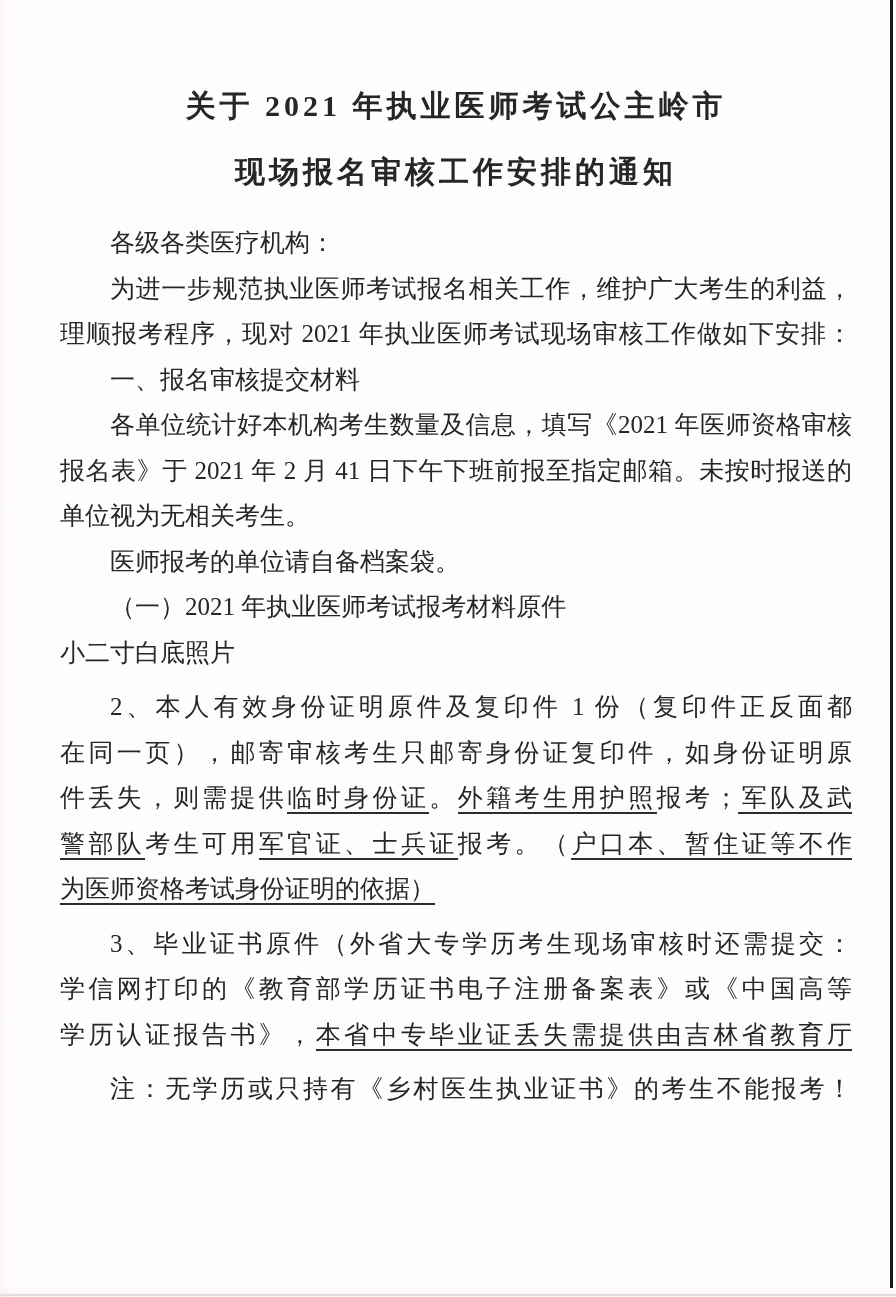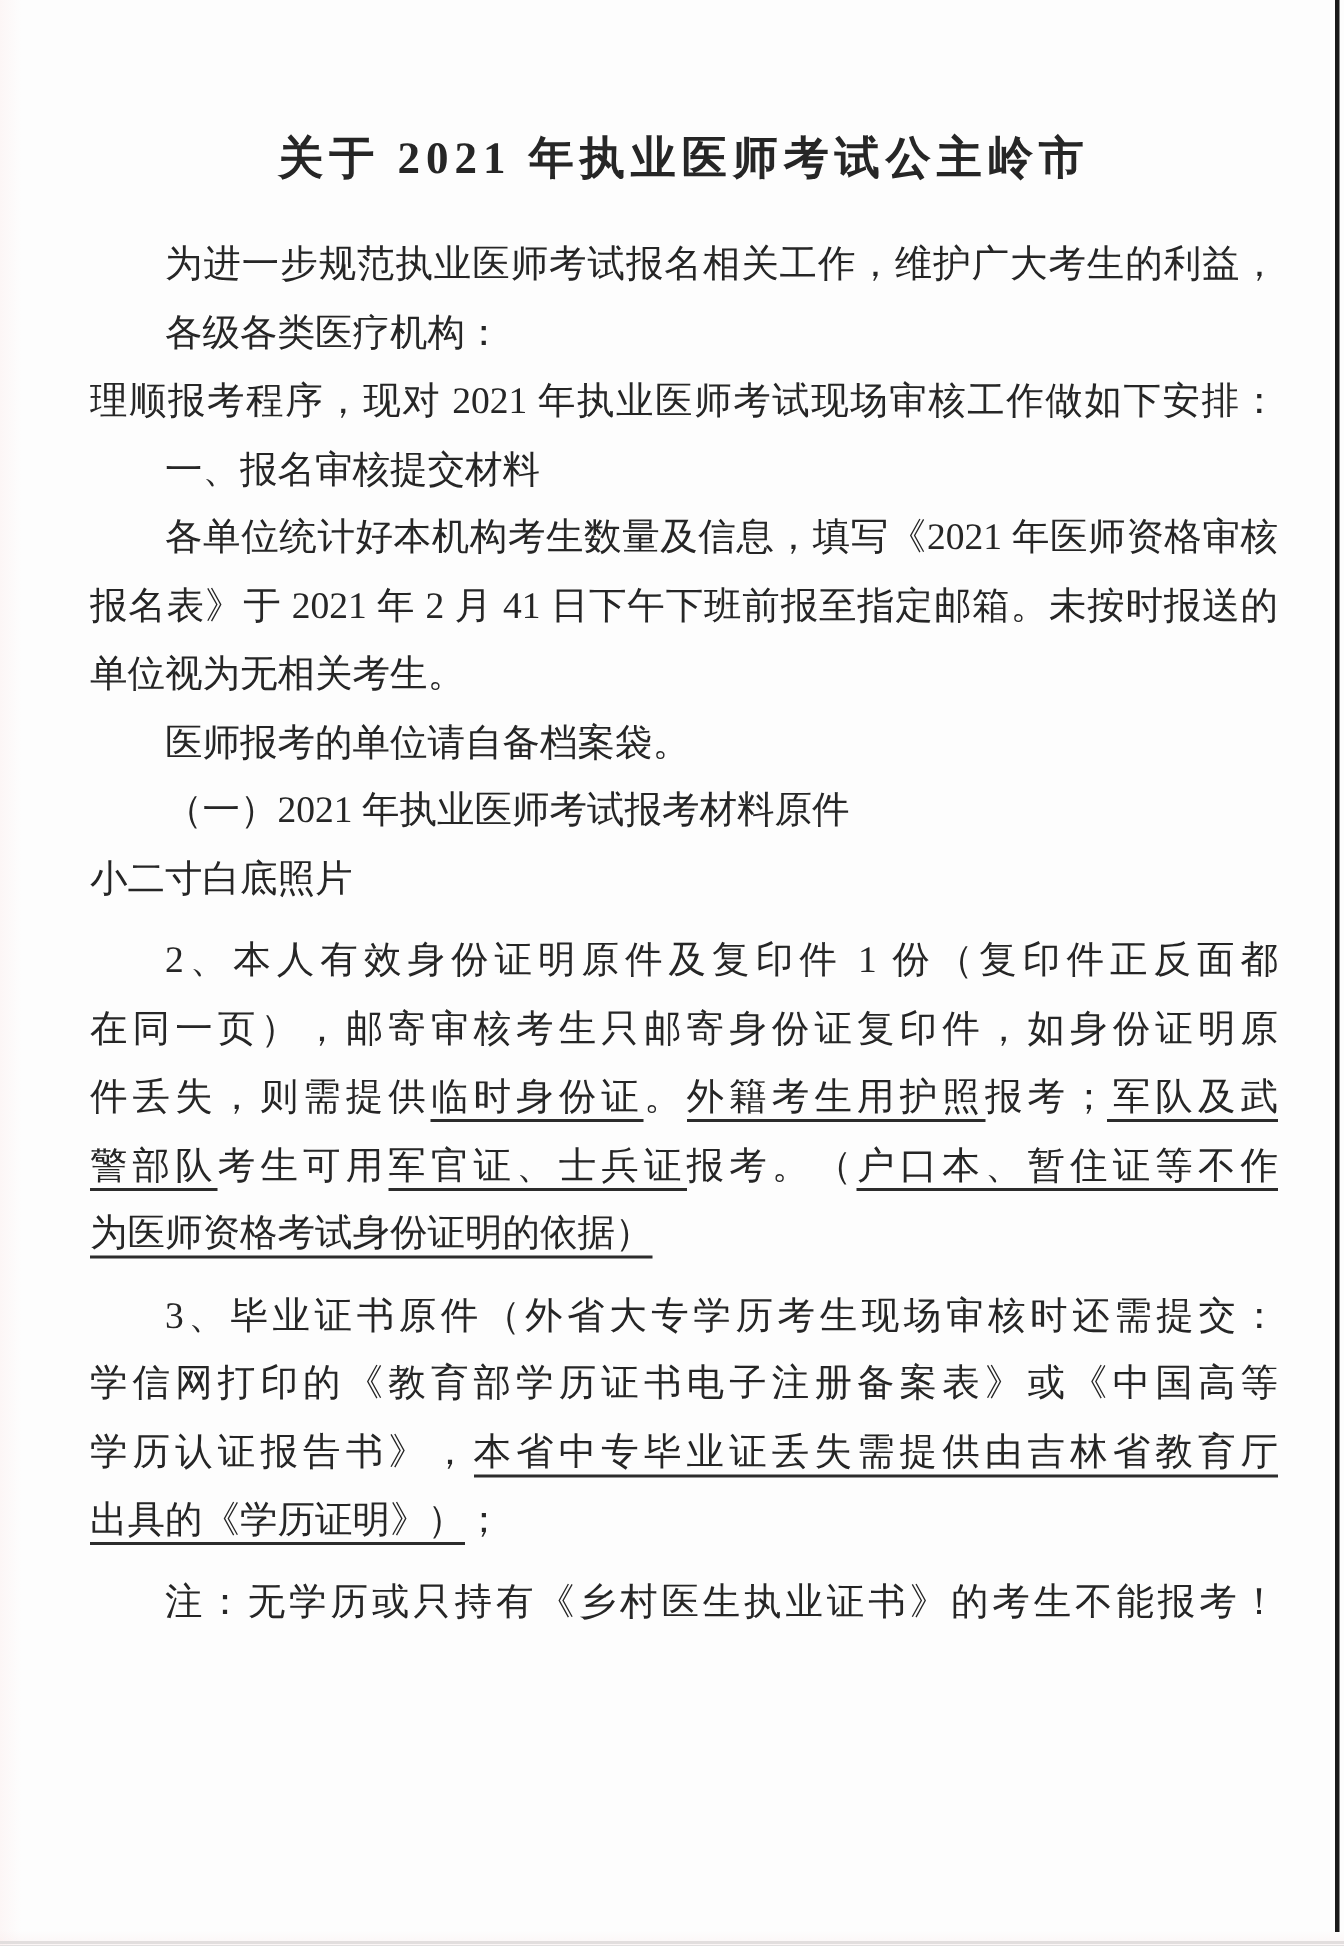--- a/index.html
+++ b/index.html
@@ -76,39 +76,39 @@
     padding-bottom: 1px;
   }
 </style>
 </head>
 <body>
 
 <div class="page" style="--page-bg: #fdfdfd; --text-color: #262626; --edge-color: #1a1a1a;">
   <div class="doc">
     <div class="title">
       <div class="t1">关于 2021 年执业医师考试公主岭市</div>
+      <div class="t2">现场报名审核工作安排的通知</div>
     </div>
     <div class="body">
+        <div class="line indent"><span>各级各类医疗机构：</span></div>
         <div class="line indent fill"><span>为进一步规范执业医师考试报名相关工作，维护广大考生的利益，</span></div>
-        <div class="line indent"><span>各级各类医疗机构：</span></div>
         <div class="line fill"><span>理顺报考程序，现对 2021 年执业医师考试现场审核工作做如下安排：</span></div>
         <div class="line indent"><span>一、报名审核提交材料</span></div>
         <div class="line indent fill"><span>各单位统计好本机构考生数量及信息，填写《2021 年医师资格审核</span></div>
         <div class="line fill"><span>报名表》于 2021 年 2 月 41 日下午下班前报至指定邮箱。未按时报送的</span></div>
         <div class="line"><span>单位视为无相关考生。</span></div>
         <div class="line indent"><span>医师报考的单位请自备档案袋。</span></div>
         <div class="line indent"><span>（一）2021 年执业医师考试报考材料原件</span></div>
         <div class="line"><span>小二寸白底照片</span></div>
         <div class="line indent fill space"><span>2、本人有效身份证明原件及复印件 1 份（复印件正反面都</span></div>
         <div class="line fill"><span>在同一页），邮寄审核考生只邮寄身份证复印件，如身份证明原</span></div>
         <div class="line fill"><span>件丢失，则需提供</span><span class="u">临时身份证</span><span>。</span><span class="u">外籍考生用护照</span><span>报考；</span><span class="u">军队及武</span></div>
         <div class="line fill"><span class="u">警部队</span><span>考生可用</span><span class="u">军官证、士兵证</span><span>报考。（</span><span class="u">户口本、暂住证等不作</span></div>
         <div class="line"><span class="u">为医师资格考试身份证明的依据）</span></div>
         <div class="line indent fill space"><span>3、毕业证书原件（外省大专学历考生现场审核时还需提交：</span></div>
         <div class="line fill"><span>学信网打印的《教育部学历证书电子注册备案表》或《中国高等</span></div>
         <div class="line fill"><span>学历认证报告书》，</span><span class="u">本省中专毕业证丢失需提供由吉林省教育厅</span></div>
-        <div class="line"><span class="u">出具的《学历证明》）</span><span>；</span></div>
         <div class="line indent fill space"><span>注：无学历或只持有《乡村医生执业证书》的考生不能报考！</span></div>
       </div>
   </div>
   <div class="scan-edge-line"></div>
   <div class="scan-bottom-line"></div>
 </div>
 
 </body></html>

